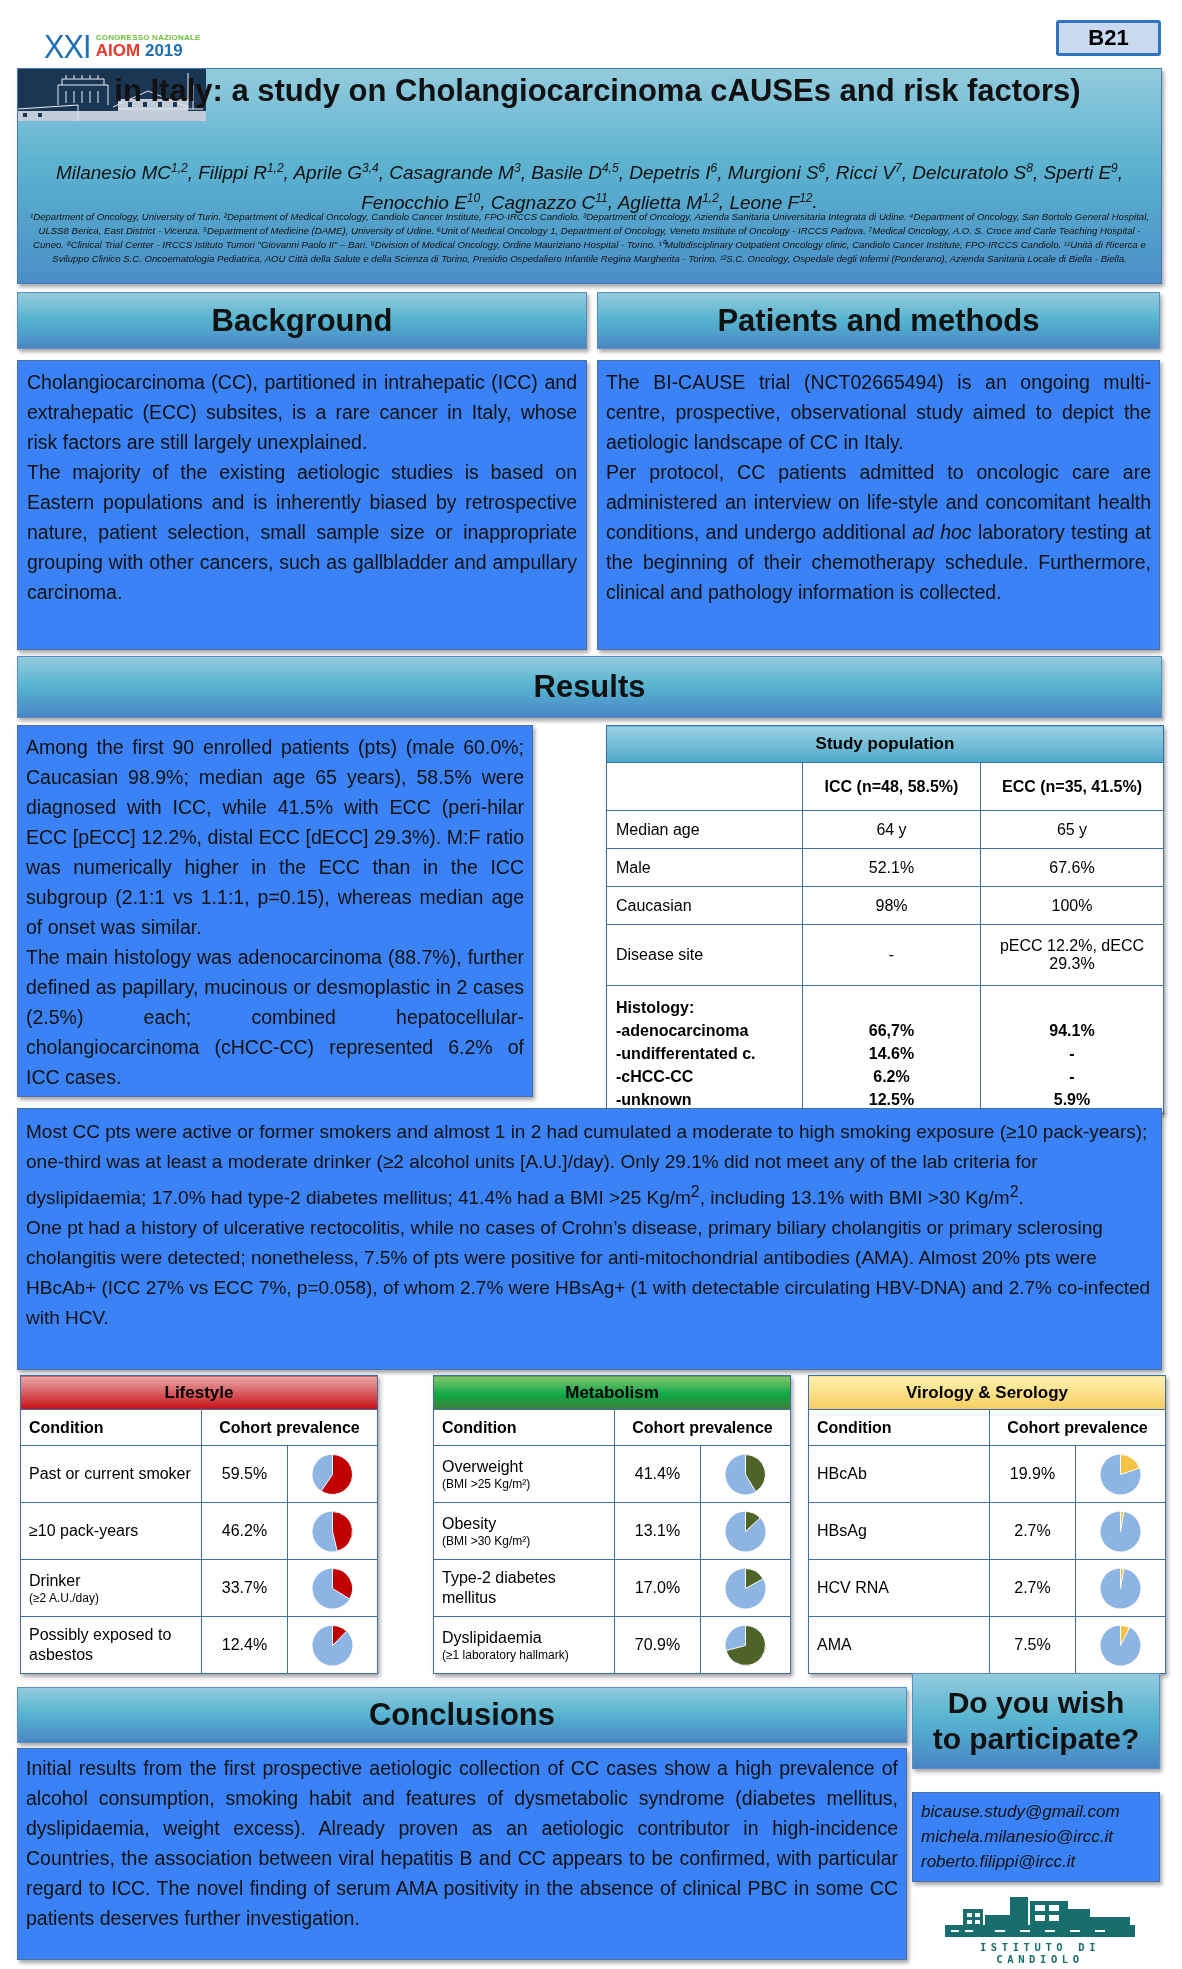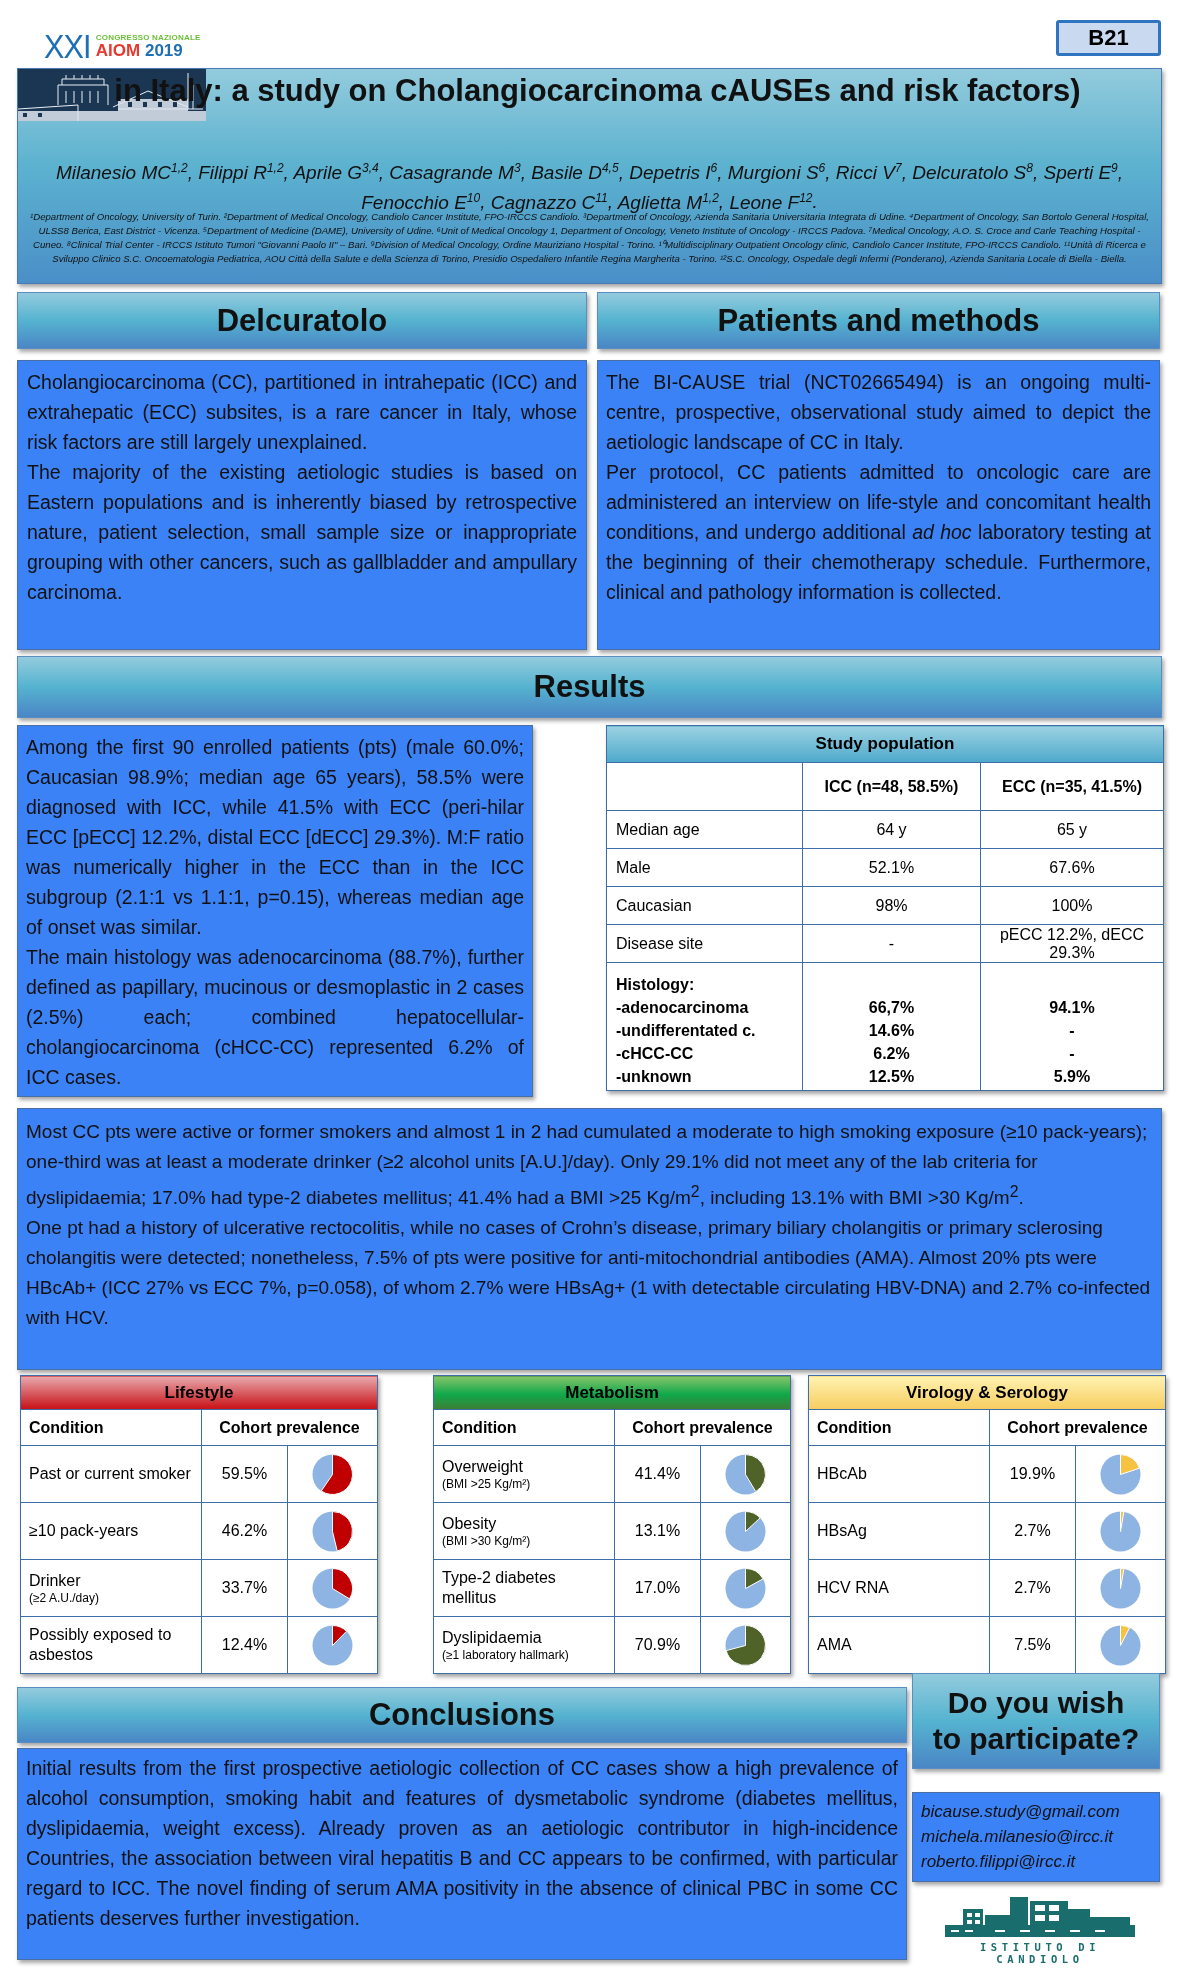--- a/index.html
+++ b/index.html
@@ -114,21 +114,21 @@
     </g>
   </svg>
 </div>
 <div class="abs title-text">
   <span class="l1">in Italy: a study on Cholangiocarcinoma cAUSEs and risk factors)</span>
 </div>
 <div class="abs authors" id="authors"><span>Milanesio MC<sup>1,2</sup></span>, <span>Filippi R<sup>1,2</sup></span>, <span>Aprile G<sup>3,4</sup></span>, <span>Casagrande M<sup>3</sup></span>, <span>Basile D<sup>4,5</sup></span>, <span>Depetris I<sup>6</sup></span>, <span>Murgioni S<sup>6</sup></span>, <span>Ricci V<sup>7</sup></span>, <span>Delcuratolo S<sup>8</sup></span>, <span>Sperti E<sup>9</sup></span>, <span>Fenocchio E<sup>10</sup></span>, <span>Cagnazzo C<sup>11</sup></span>, <span>Aglietta M<sup>1,2</sup></span>, <span>Leone F<sup>12</sup></span>.</div>
 <div class="abs affil">¹Department of Oncology, University of Turin. ²Department of Medical Oncology, Candiolo Cancer Institute, FPO-IRCCS Candiolo. ³Department of Oncology, Azienda Sanitaria Universitaria Integrata di Udine. ⁴Department of Oncology, San Bortolo General Hospital, ULSS8 Berica, East District - Vicenza. ⁵Department of Medicine (DAME), University of Udine. ⁶Unit of Medical Oncology 1, Department of Oncology, Veneto Institute of Oncology - IRCCS Padova. ⁷Medical Oncology, A.O. S. Croce and Carle Teaching Hospital - Cuneo. ⁸Clinical Trial Center - IRCCS Istituto Tumori "Giovanni Paolo II" – Bari. ⁹Division of Medical Oncology, Ordine Mauriziano Hospital - Torino. ¹⁰Multidisciplinary Outpatient Oncology clinic, Candiolo Cancer Institute, FPO-IRCCS Candiolo. ¹¹Unità di Ricerca e Sviluppo Clinico S.C. Oncoematologia Pediatrica, AOU Città della Salute e della Scienza di Torino, Presidio Ospedaliero Infantile Regina Margherita - Torino. ¹²S.C. Oncology, Ospedale degli Infermi (Ponderano), Azienda Sanitaria Locale di Biella - Biella.</div>
 
 <div class="abs sec-head" style="left:17px;top:292px;width:570px;height:57px;">
-    <span>Delcuratolo</span>
+    <span>Background</span>
   </div>
 <div class="abs sec-head" style="left:597px;top:292px;width:563px;height:57px;">
     <span>Patients and methods</span>
   </div>
 
 <div class="abs textbox just bg-text">
   <div>Cholangiocarcinoma (CC), partitioned in intrahepatic (ICC) and extrahepatic (ECC) subsites, is a rare cancer in Italy, whose risk factors are still largely unexplained.</div>
   <div>The majority of the existing aetiologic studies is based on Eastern populations and is inherently biased by retrospective nature, patient selection, small sample size or inappropriate grouping with other cancers, such as gallbladder and ampullary carcinoma.</div>
 </div>
 <div class="abs textbox just pm-text">
@@ -167,21 +167,21 @@
       <td class="c">67.6%</td>
     </tr>
     <tr>
       <td>Caucasian</td>
       <td class="c">98%</td>
       <td class="c">100%</td>
     </tr>
     <tr>
       <td>Disease site</td>
       <td class="c">-</td>
-      <td class="c" style="padding:0 4px;">pECC 12.2%, dECC 29.3%</td>
+      <td class="c" style="padding:12px 4px;">pECC 12.2%, dECC 29.3%</td>
     </tr>
     <tr class="hist">
       <td>
         <div>Histology:</div>
         <div>-adenocarcinoma</div>
         <div>-undifferentated c.</div>
         <div>-cHCC-CC</div>
         <div>-unknown</div>
       </td>
       <td class="c">

